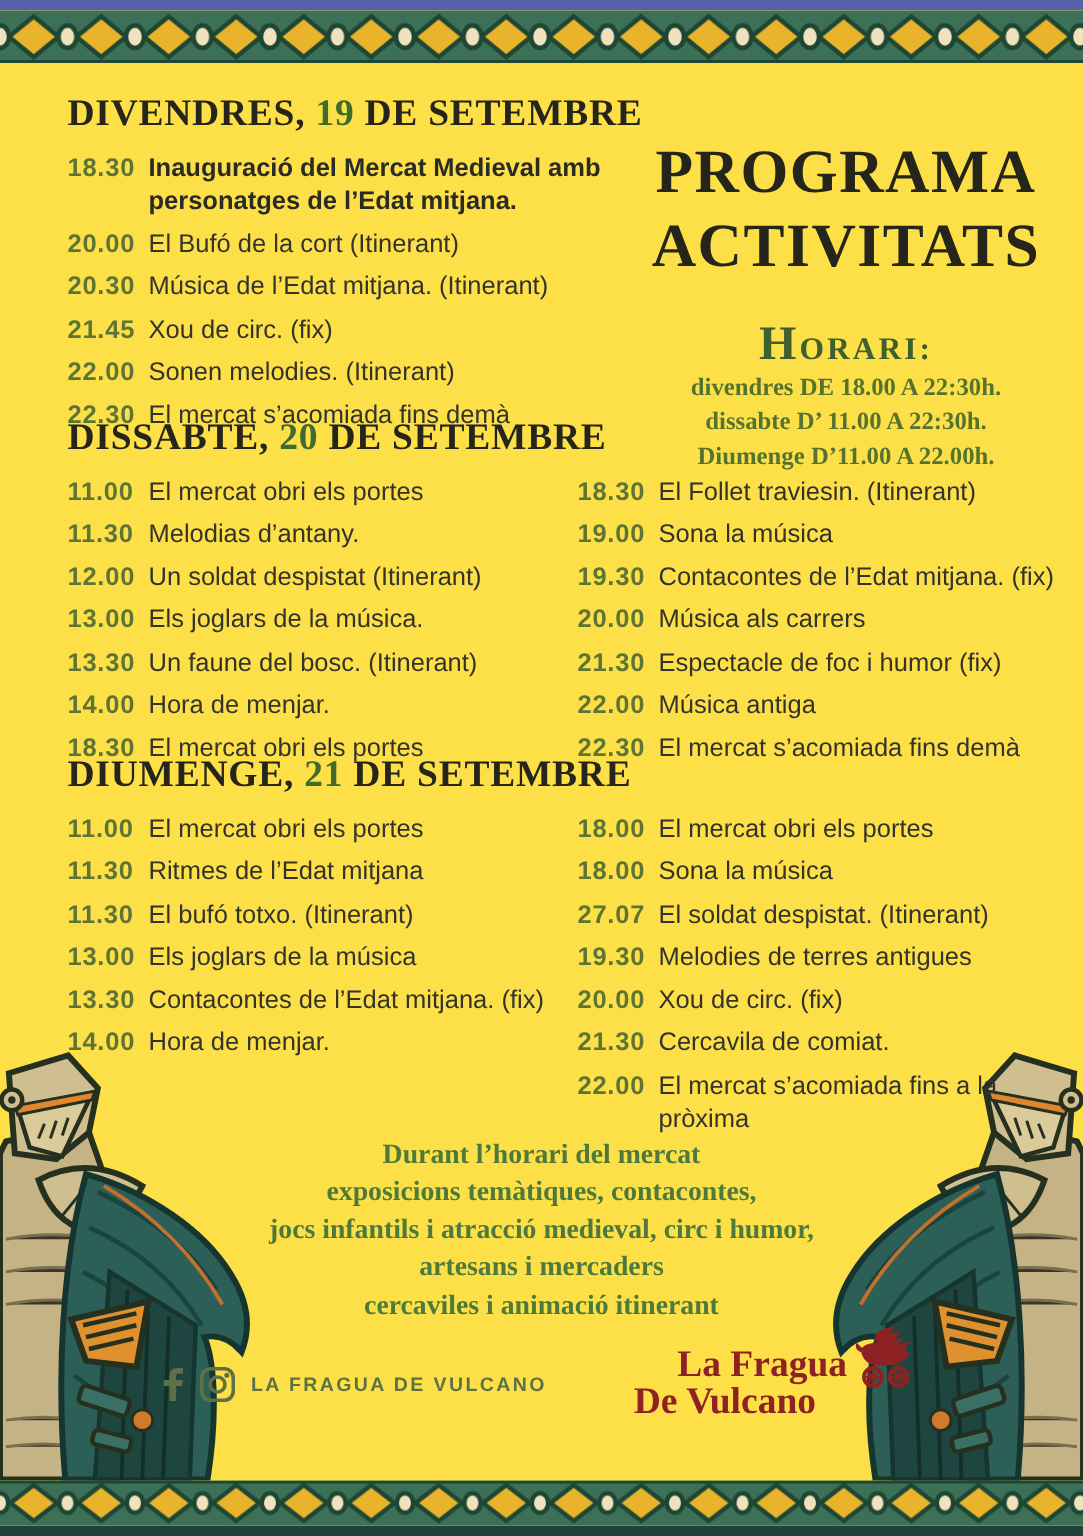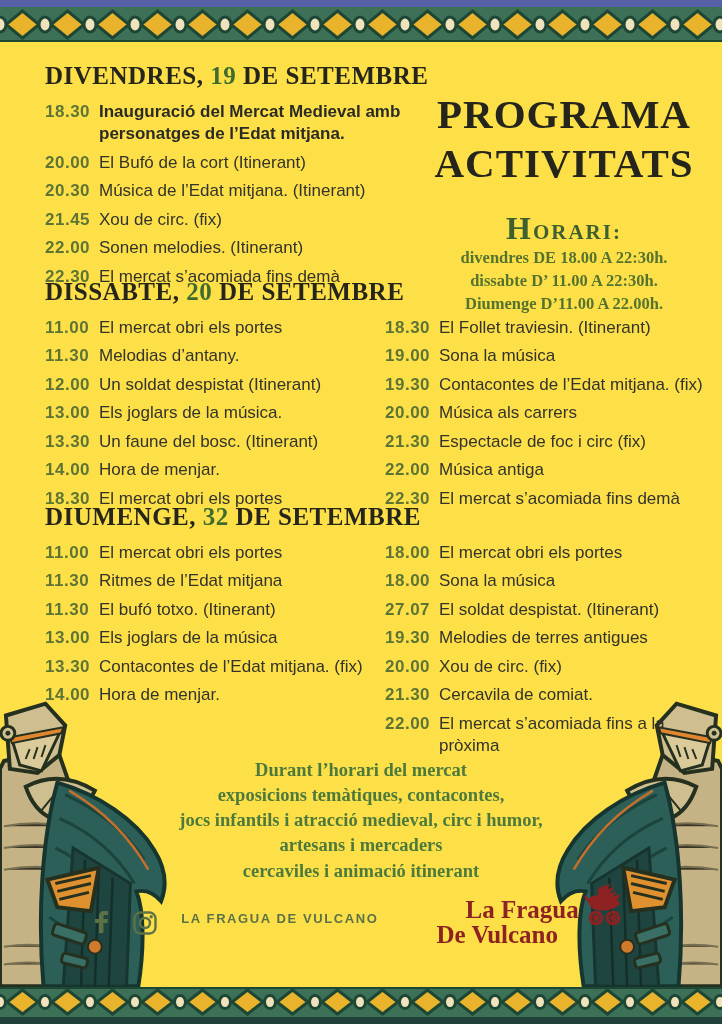--- a/index.html
+++ b/index.html
@@ -53,21 +53,21 @@
     position:absolute; top:758px; left:0; width:722px; z-index:2; text-align:center;
     font-family:"Liberation Serif", serif; font-weight:bold;
     color:#4d7a3c; font-size:18.5px; line-height:1.36;
   }
 
   
   .footer {
     position:absolute; top:898px; left:0; width:722px; z-index:2;
     display:flex; justify-content:center; align-items:center; gap:40px;
   }
-  .social { display:flex; align-items:flex-start; gap:24px; }
+  .social { display:flex; align-items:center; gap:10px; }
   .social-label { font-size:13px; font-weight:bold; letter-spacing:1.6px; color:#5d7146; }
   .logo { position:relative; font-family:"Liberation Serif", serif; color:#8e2222;
           font-weight:bold; line-height:0.98; padding-right:48px; }
   .logo-line1 { font-size:25px;margin-left:47px; }
   .logo-line2 { font-size:25px; margin-left:18px; }
   .dragon-wrap { position:absolute; right:0; top:-14px; }
 
   
   .knight { position:absolute; bottom:37px; width:168px; height:288px; z-index:1; }
   .knight-left  { left:0; }
@@ -184,36 +184,36 @@
           <div class="row">
             <span class="time">19.30</span>
             <span class="desc">Contacontes de l’Edat mitjana. (fix)</span>
           </div>
           <div class="row">
             <span class="time">20.00</span>
             <span class="desc">Música als carrers</span>
           </div>
           <div class="row">
             <span class="time">21.30</span>
-            <span class="desc">Espectacle de foc i circ (fix)</span>
+            <span class="desc">Espectacle de foc i humor (fix)</span>
           </div>
           <div class="row">
             <span class="time">22.00</span>
             <span class="desc">Música antiga</span>
           </div>
           <div class="row">
             <span class="time">22.30</span>
             <span class="desc">El mercat s’acomiada fins demà</span>
           </div>
         </div>
     </div>
   </div>
 
   <div class="section section-sunday">
-    <div class="day-heading"><span>DIUMENGE, </span><span class="num">32</span><span> DE SETEMBRE</span></div>
+    <div class="day-heading"><span>DIUMENGE, </span><span class="num">21</span><span> DE SETEMBRE</span></div>
     <div class="cols">
       <div class="colA">
           <div class="row">
             <span class="time">11.00</span>
             <span class="desc">El mercat obri els portes</span>
           </div>
           <div class="row">
             <span class="time">11.30</span>
             <span class="desc">Ritmes de l’Edat mitjana</span>
           </div>

